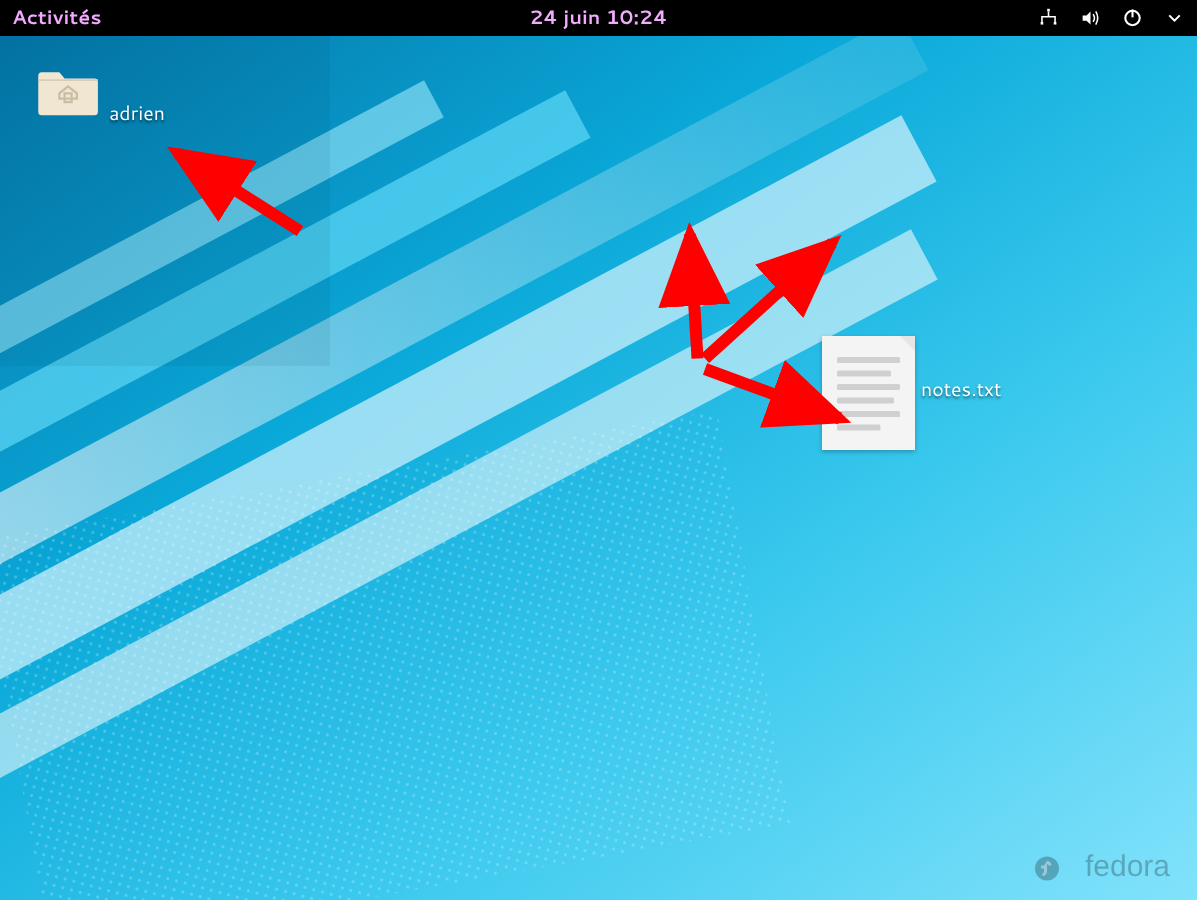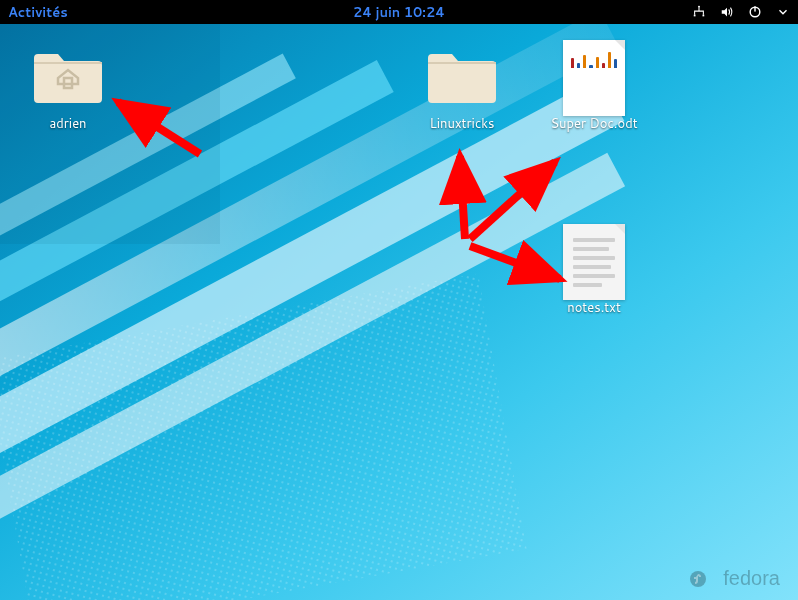--- a/index.html
+++ b/index.html
@@ -21,21 +21,21 @@
       overflow: hidden;
     }
     .wallpaper svg { width: 100%; height: 100%; }
     .topbar {
       position: absolute;
       top: 0;
       left: 0;
       width: 798px;
       height: 24px;
       background: #000;
-      color: #3b82f6;
+      color: #f0abfc;
       display: flex;
       justify-content: space-between;
       align-items: center;
       font-size: 13px;
       z-index: 10;
       padding: 0 8px;
     }
     .topbar-left, .topbar-right {
       display: flex;
       align-items: center;
@@ -55,21 +55,21 @@
       top: 24px;
       left: 0;
       width: 798px;
       height: 576px;
       z-index: 2;
     }
     .desktop-icon {
       position: absolute;
       width: 92px;
       display: flex;
-      flex-direction: column;
+      flex-direction: row;
       align-items: center;
       cursor: pointer;
       text-align: center;
     }
     .desktop-icon .icon-graphic { width: 80px; height: 70px; }
     .desktop-icon .label {
       color: #fff;
       font-size: 13px;
       text-shadow: 0 1px 2px rgba(0,0,0,0.6);
       margin-top: 2px;
@@ -191,47 +191,21 @@
         <path d="M6 22 h68 v2 H6z" fill="#d8ccb4"></path>
         <g transform="translate(26,30)" fill="none" stroke="#c9bda3" stroke-width="2.5">
           <path d="M4 14 v-6 l10 -8 l10 8 v6 z"></path>
           <rect x="10" y="8" width="8" height="10"></rect>
         </g>
       </svg>
     </div>
     <div class="label">adrien</div>
   </div>
 
-  <div class="desktop-icon icon-linuxtricks">
-    <div class="icon-graphic">
-      <svg viewBox="0 0 80 70">
-        <path d="M6 18 q0 -4 4 -4 h20 l6 7 h34 q4 0 4 4 v34 q0 4 -4 4 H10 q-4 0 -4 -4 z" fill="#f0e6d2"></path>
-        <path d="M6 22 h68 v2 H6z" fill="#d8ccb4"></path>
-      </svg>
-    </div>
-    <div class="label">Linuxtricks</div>
-  </div>
-
-  <div class="desktop-icon icon-superdoc">
-    <div class="icon-graphic">
-      <div class="file-page">
-        <div class="odt-chart">
-          <span class="bar" style="height:55%;background:#b22222;"></span>
-          <span class="bar" style="height:30%;background:#1e5aa8;"></span>
-          <span class="bar" style="height:75%;background:#e07c00;"></span>
-          <span class="bar" style="height:18%;background:#1e5aa8;"></span>
-          <span class="bar" style="height:60%;background:#e07c00;"></span>
-          <span class="bar" style="height:28%;background:#b22222;"></span>
-          <span class="bar" style="height:90%;background:#e07c00;"></span>
-          <span class="bar" style="height:50%;background:#1e5aa8;"></span>
-        </div>
-      </div>
-    </div>
-    <div class="label">Super Doc.odt</div>
-  </div>
+
 
   <div class="desktop-icon icon-notes">
     <div class="icon-graphic">
       <div class="file-page" style="background:#f4f4f4;">
         <div class="txt-lines">
           <span></span>
             <span style="width:85%"></span>
             <span></span>
           <span style="width:90%"></span>
             <span></span>

